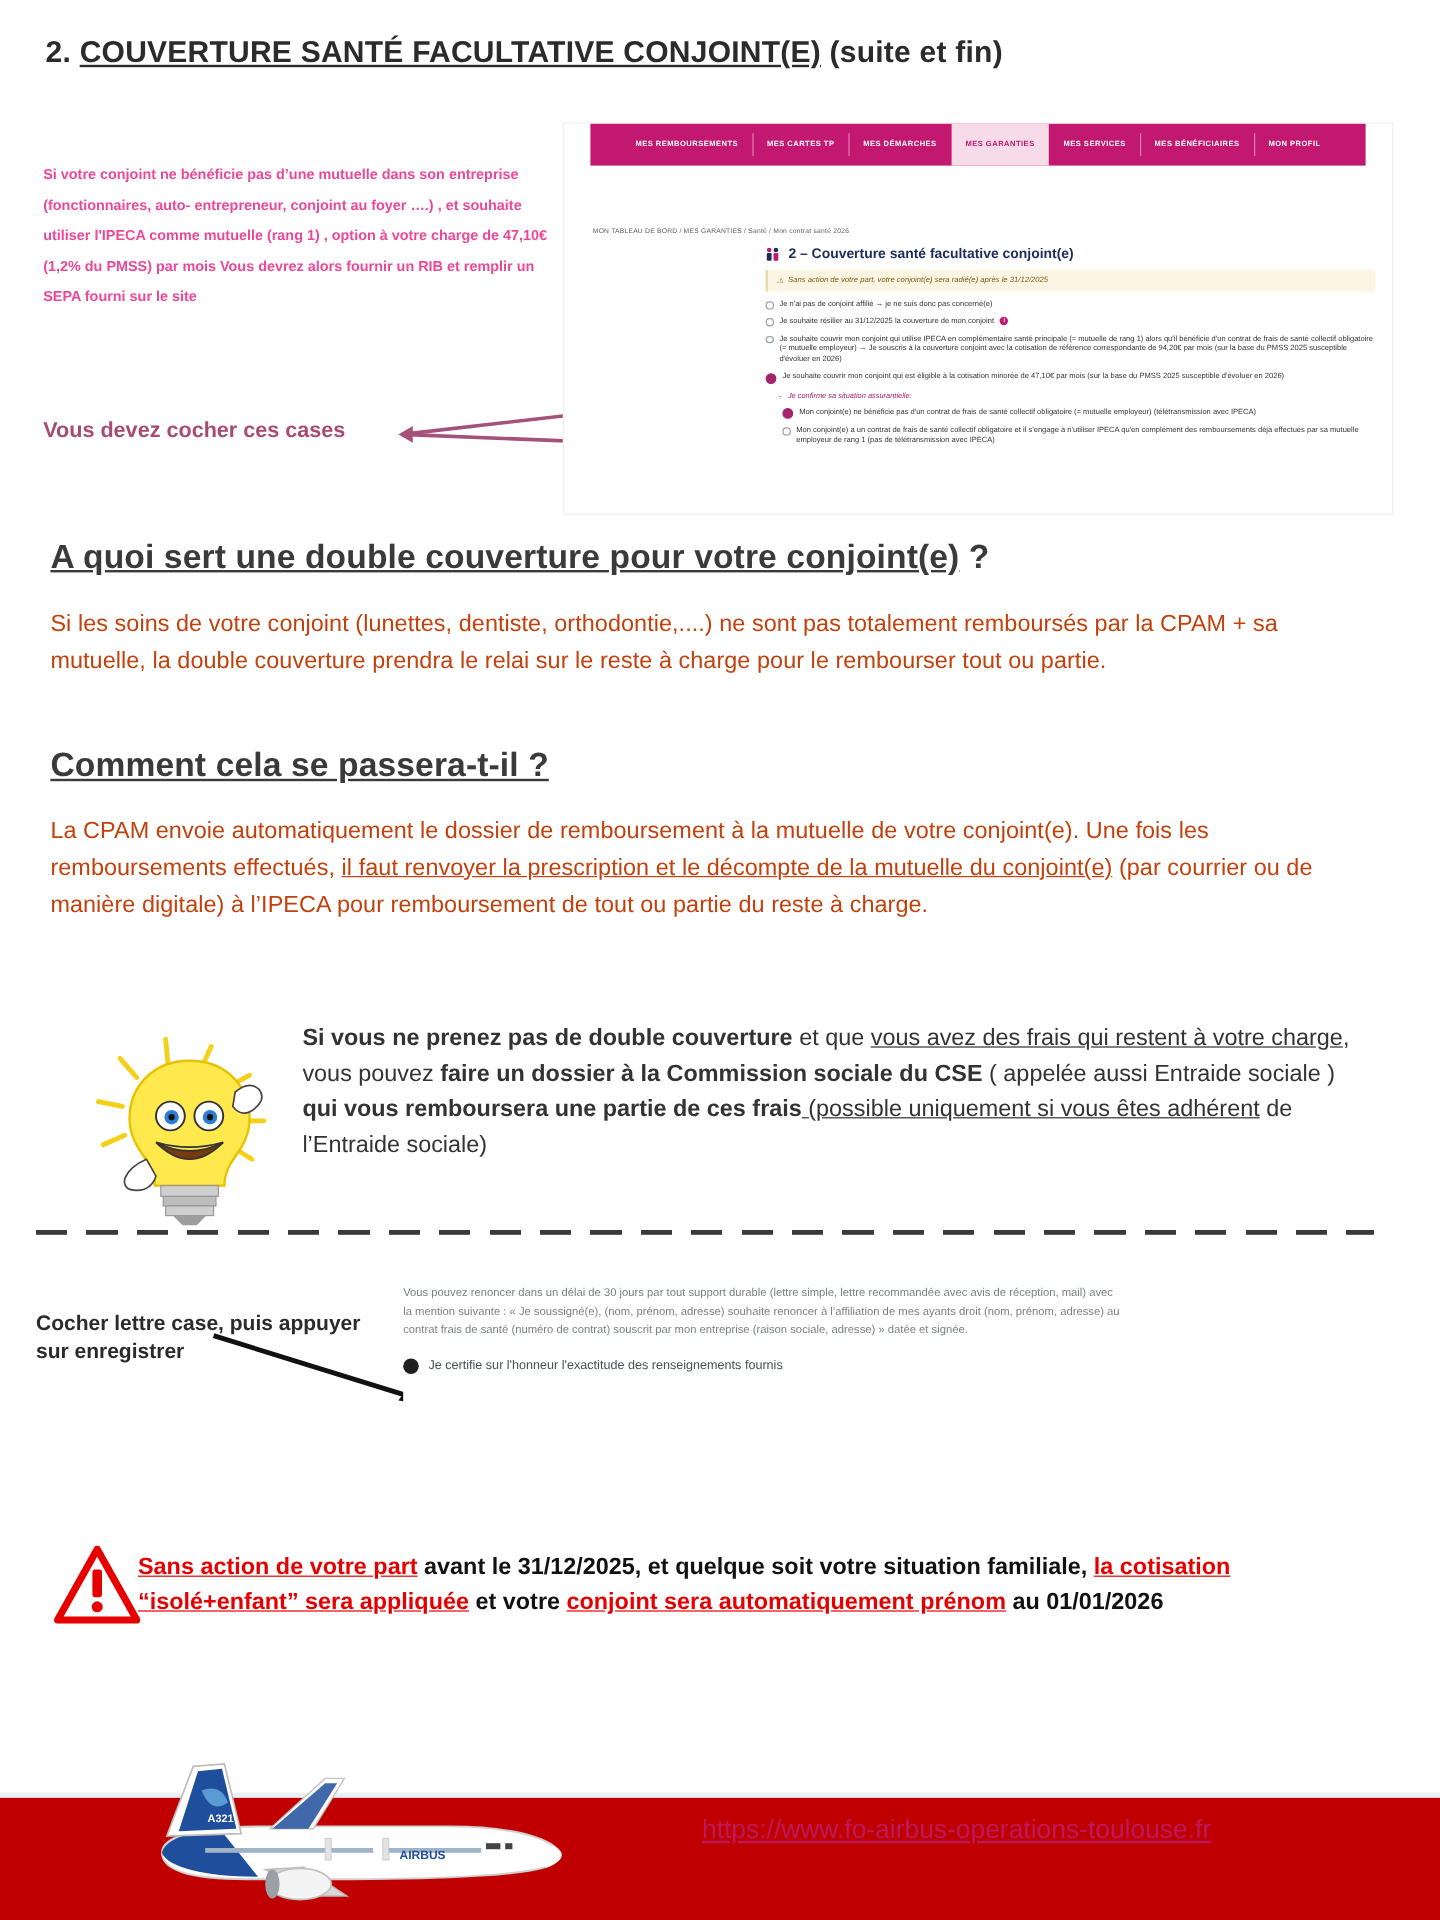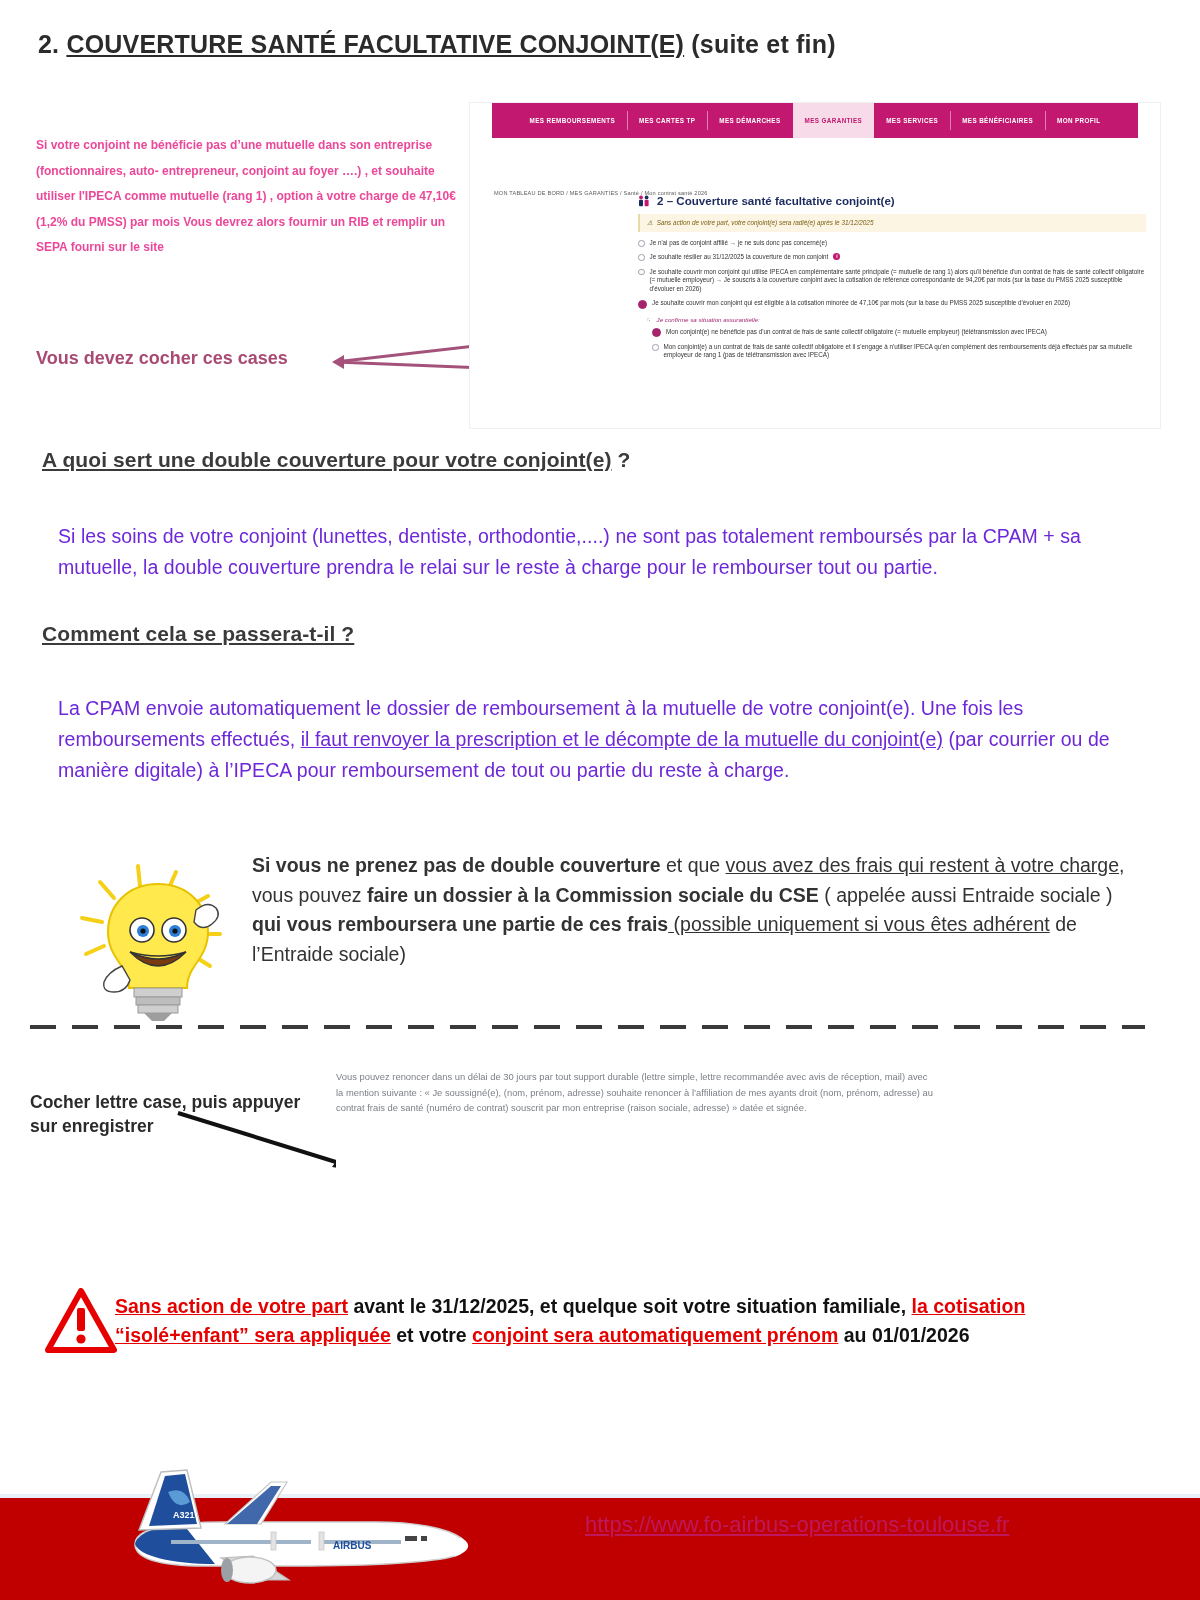--- a/index.html
+++ b/index.html
@@ -71,21 +71,21 @@
   .nav-item.active{ background:#f7dbe8; color:#c2186f; }
   .nav-item.active::before{ display:none; }
   .nav-item.active + .nav-item::before{ display:none; }
 
   .breadcrumb{
     position:absolute; left:24px; top:87px;
     font-size:5.6px; color:#5a5a5a; letter-spacing:0.2px;
   }
 
   .content{
-    position:absolute; left:168px; top:91px; width:508px;
+    position:absolute; left:168px; top:102px; width:508px;
   }
   .sec-title{
     font-size:11.6px; font-weight:bold; color:#1b2b5e; margin:0 0 7px 0;
     display:flex; align-items:center; gap:6px;
   }
   .fam-icon{
     width:13px; height:12px; position:relative; display:inline-block; flex:0 0 auto;
   }
   .warn-banner{
     background:#fcf5e3; border-left:2px solid #e8d9a8;
@@ -110,26 +110,26 @@
     color:#a4246e; font-style:italic; margin:7px 0 5px 8px;
   }
   .badge-i{
     display:inline-block; width:7px; height:7px; border-radius:50%;
     background:#c2186f; color:#fff; font-size:5px; font-weight:bold;
     text-align:center; line-height:7px; vertical-align:middle;
   }
 
   
   h2.sect{
-    position:absolute; font-size:21px; font-weight:bold; color:#3a3a3a;
+    position:absolute; font-size:28px; font-weight:bold; color:#3a3a3a;
     margin:0; letter-spacing:0.1px;
   }
   h2.sect .u{ text-decoration:underline; }
   p.body{
-    position:absolute; font-size:19.5px; color:#6d28d9; margin:16px;
+    position:absolute; font-size:19.5px; color:#c2410c; margin:0;
     line-height:31px; letter-spacing:0.05px;
   }
   p.body .u{ text-decoration:underline; }
 
   
   .bulb{ position:absolute; left:70px; top:848px; width:180px; height:175px; }
   .bulb-text{
     position:absolute; left:252px; top:851px; width:880px;
     font-size:19.5px; color:#333; line-height:29.5px;
   }
@@ -336,20 +336,24 @@
 <div class="dash-sep"></div>
 
 <div class="annot-cocher">Cocher lettre case, puis appuyer sur enregistrer</div>
 <svg class="arrow-black" viewBox="0 0 200 75">
   <path d="M8 8 L182 62" stroke="#111" stroke-width="4" fill="none"></path>
   <path d="M188 66 L162 62 L172 48 Z" fill="#111"></path>
 </svg>
 
 <div class="form-shot">
   <div class="renonce">Vous pouvez renoncer dans un délai de 30 jours par tout support durable (lettre simple, lettre recommandée avec avis de réception, mail) avec la mention suivante : « Je soussigné(e), (nom, prénom, adresse) souhaite renoncer à l’affiliation de mes ayants droit (nom, prénom, adresse) au contrat frais de santé (numéro de contrat) souscrit par mon entreprise (raison sociale, adresse) » datée et signée.</div>
+  <div class="certify">
+    <span class="dot-big"></span>
+    <span>Je certifie sur l'honneur l'exactitude des renseignements fournis</span>
+  </div>
 </div>
 
 <svg class="warn-tri" viewBox="0 0 72 66">
   <path d="M36 3 L69 62 L3 62 Z" fill="#ffffff" stroke="#e60000" stroke-width="6" stroke-linejoin="round"></path>
   <rect x="32" y="20" width="8" height="23" rx="2" fill="#e60000"></rect>
   <circle cx="36" cy="51" r="4.6" fill="#e60000"></circle>
 </svg>
 
 <div class="warn-text">
   <span class="ru">Sans action de votre part</span><span> avant le 31/12/2025, et quelque soit votre situation familiale, </span><span class="ru">la cotisation “isolé+enfant” sera appliquée</span><span> et votre </span><span class="ru">conjoint sera automatiquement prénom</span><span> au 01/01/2026</span>

